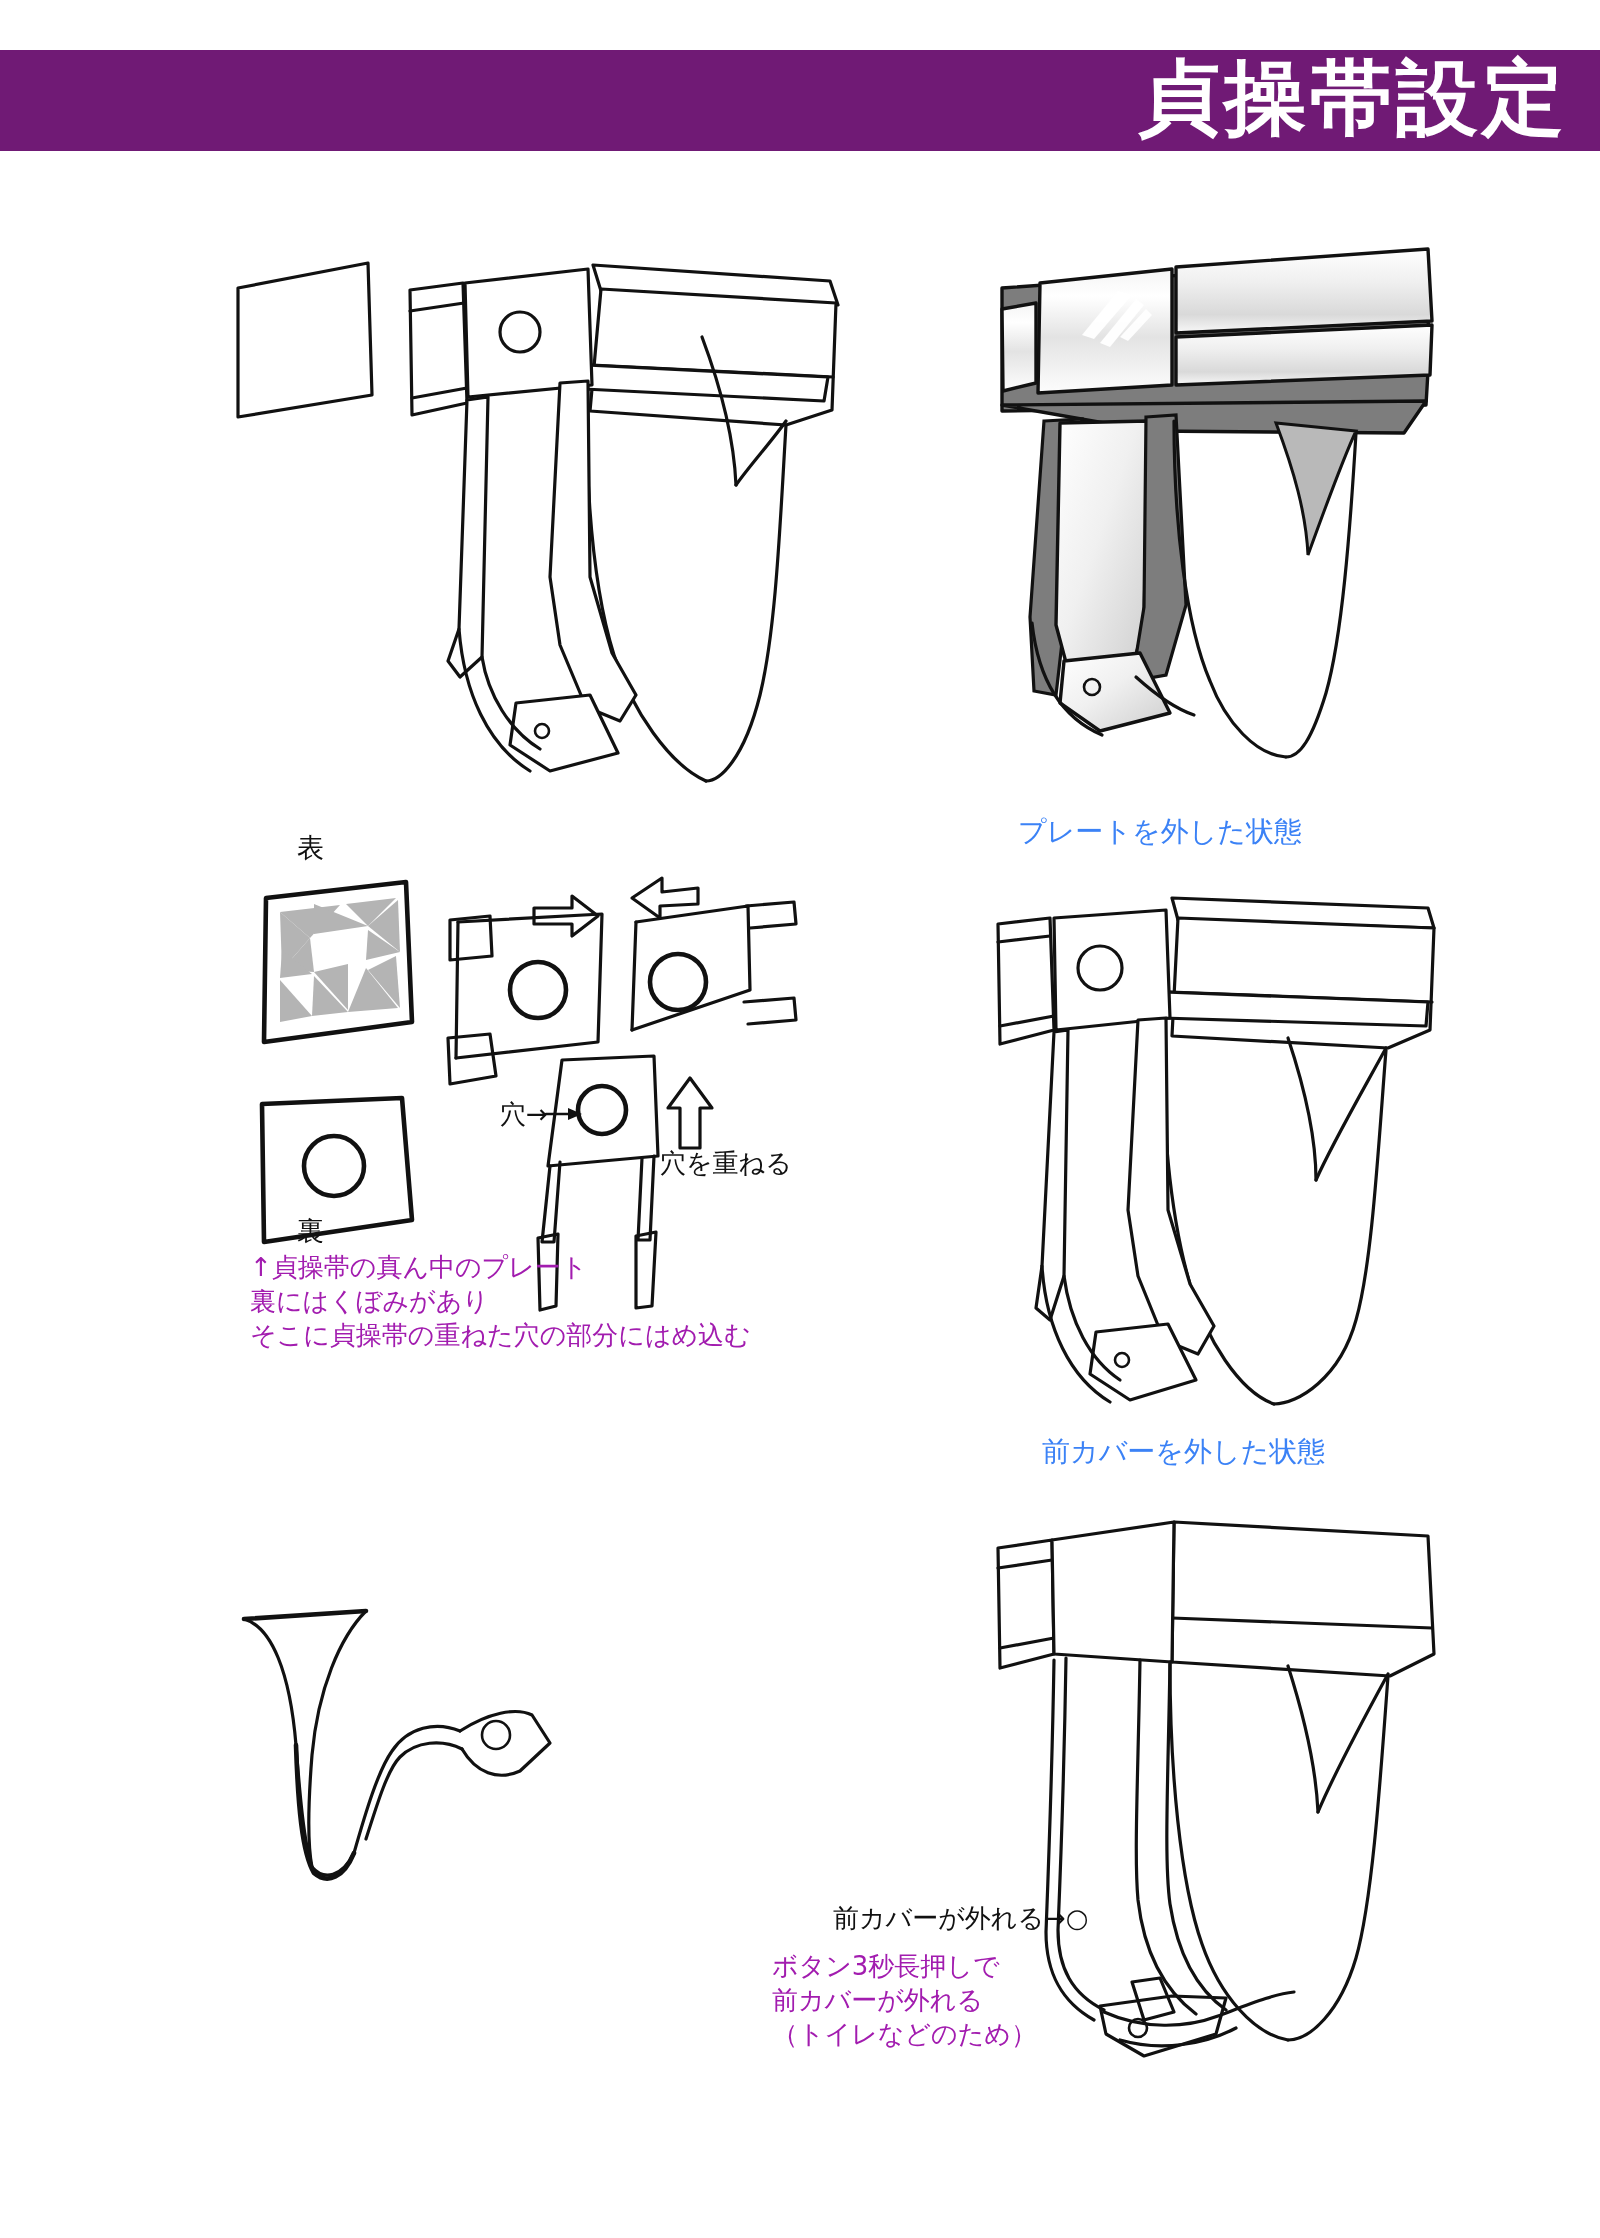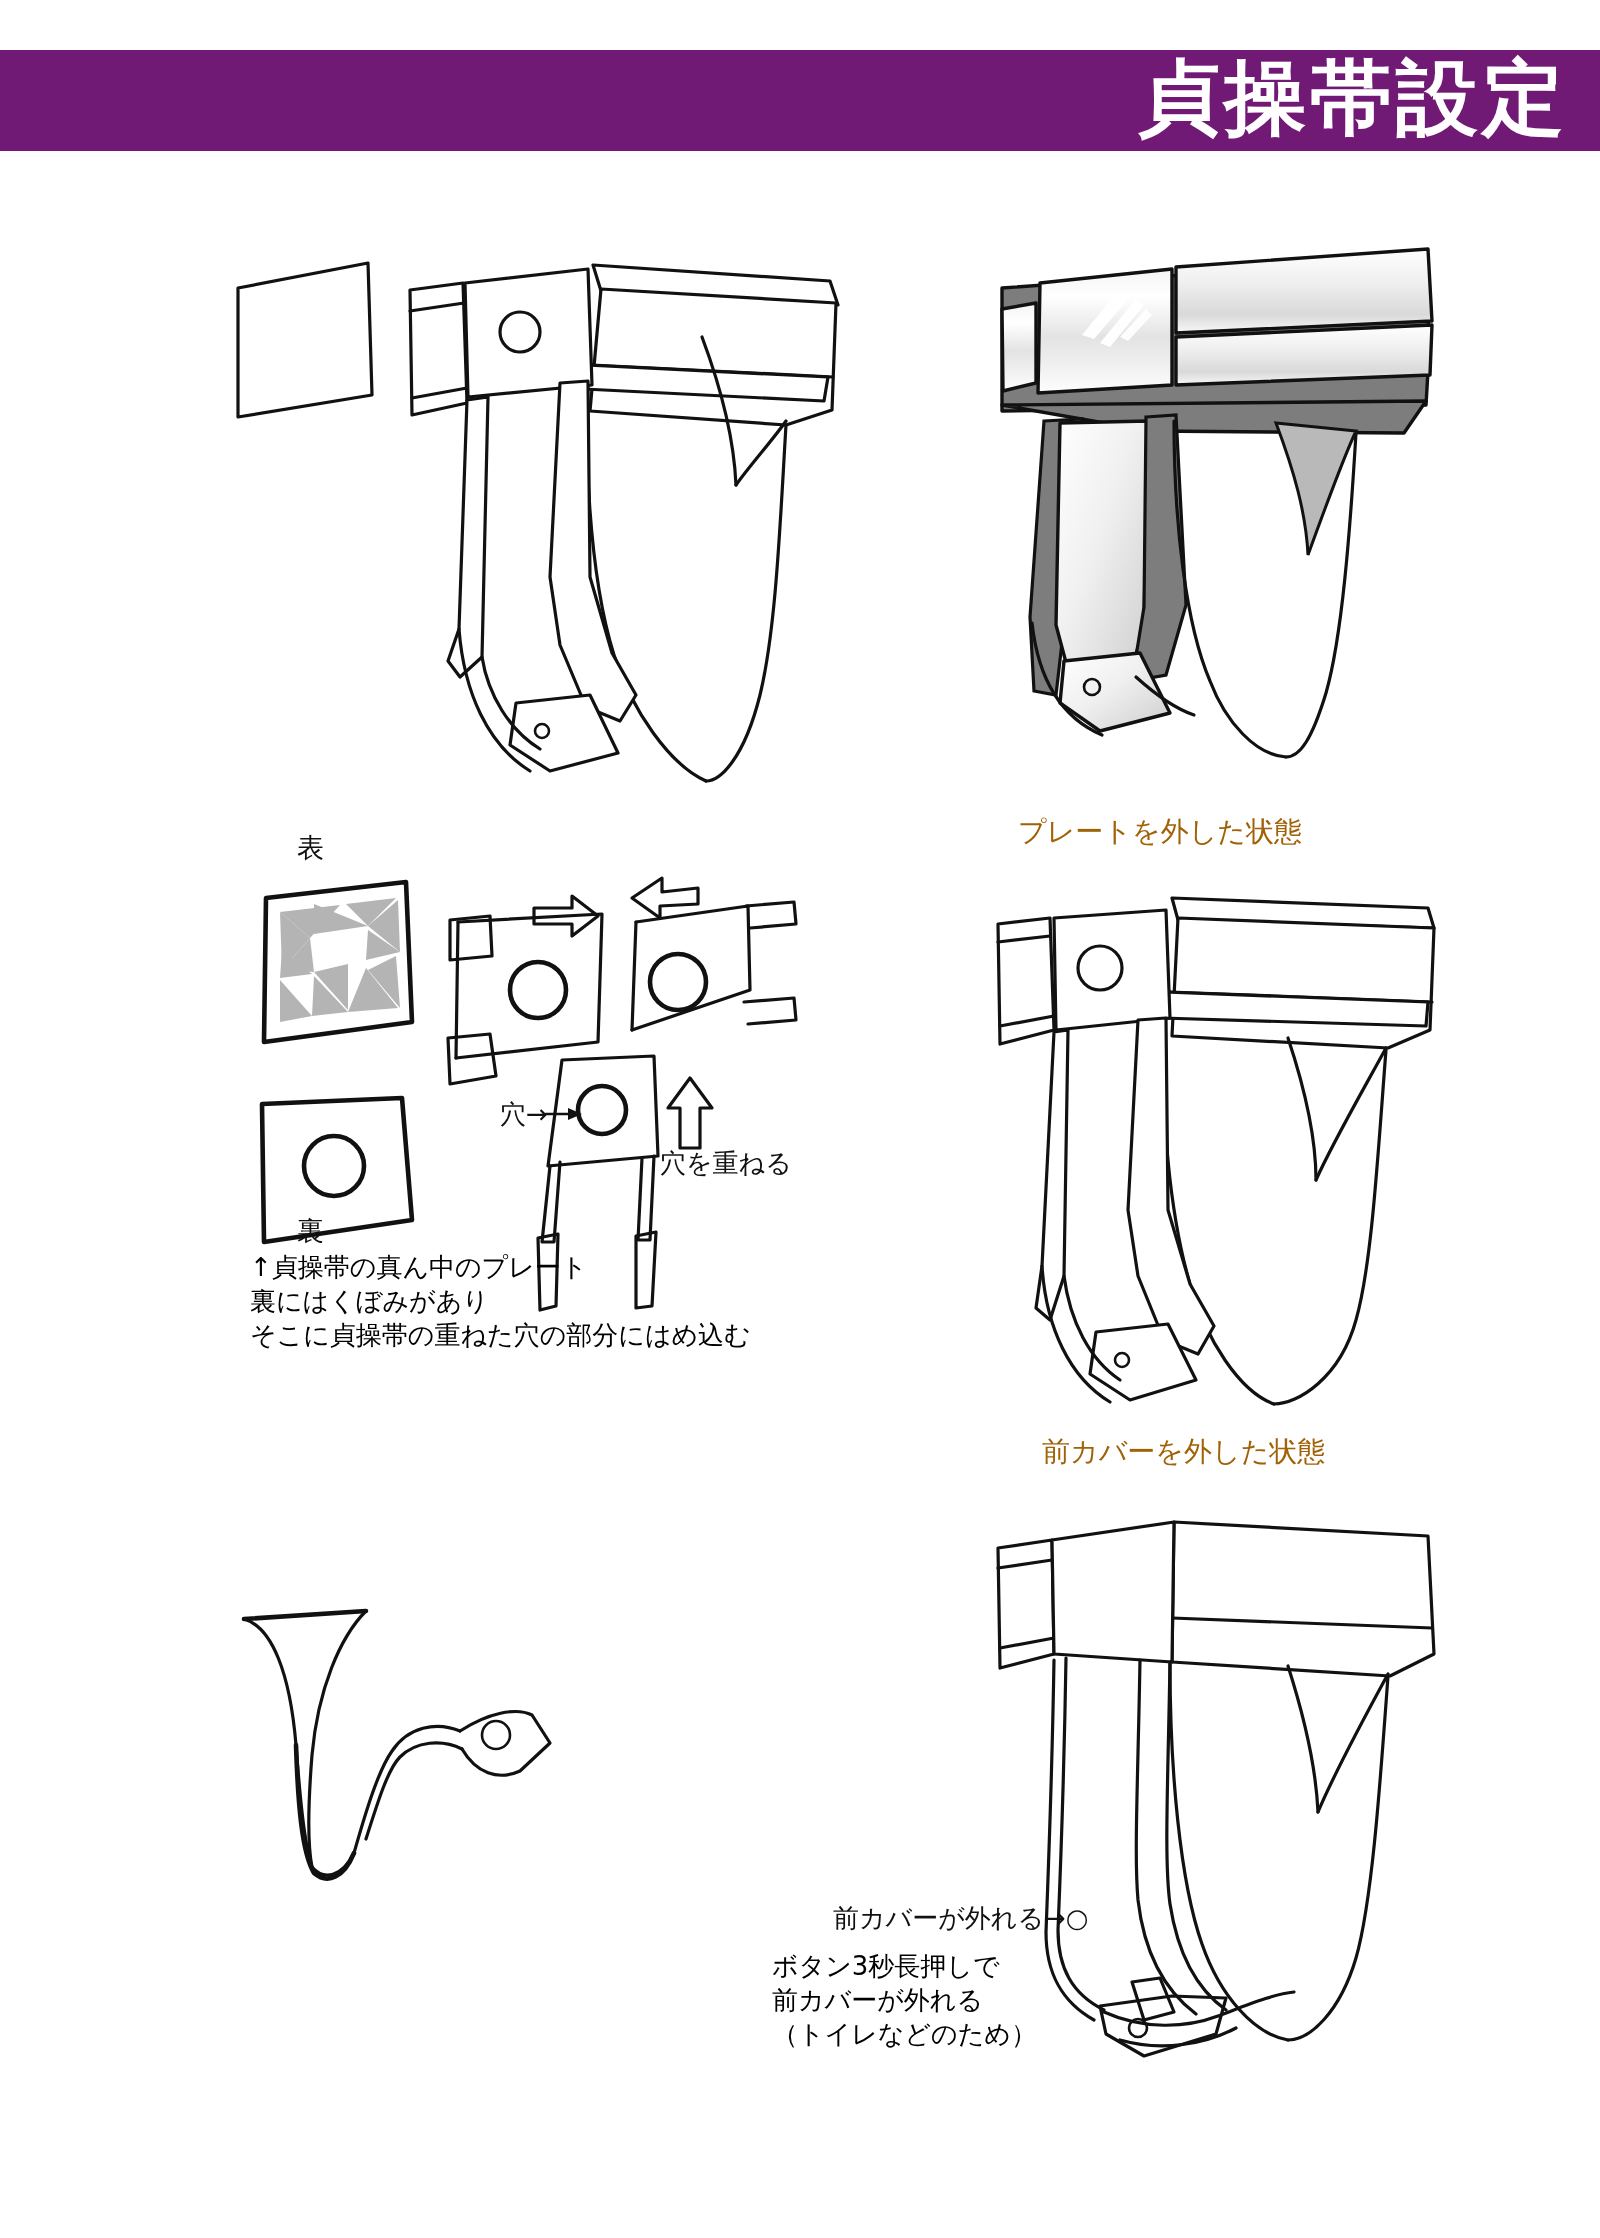--- a/index.html
+++ b/index.html
@@ -26,29 +26,29 @@
     line-height:1;
     white-space:nowrap;
   }
 
   
   .note{
     position:absolute;
     font-family:"DejaVu Sans","Liberation Sans",sans-serif;
     font-size:26px;
     line-height:1.30;
-    color:#000000;
+    color:#a21caf;
     white-space:pre-line;
     letter-spacing:0px;
   }
   .caption{
     position:absolute;
     font-family:"Liberation Serif","DejaVu Serif",serif;
     font-size:28px;
-    color:#a16207;
+    color:#3b82f6;
     white-space:nowrap;
   }
   .mini-label{
     position:absolute;
     font-family:"Liberation Serif","DejaVu Serif",serif;
     font-size:27px;
     color:#111;
     white-space:nowrap;
   }
   .inline-label{

